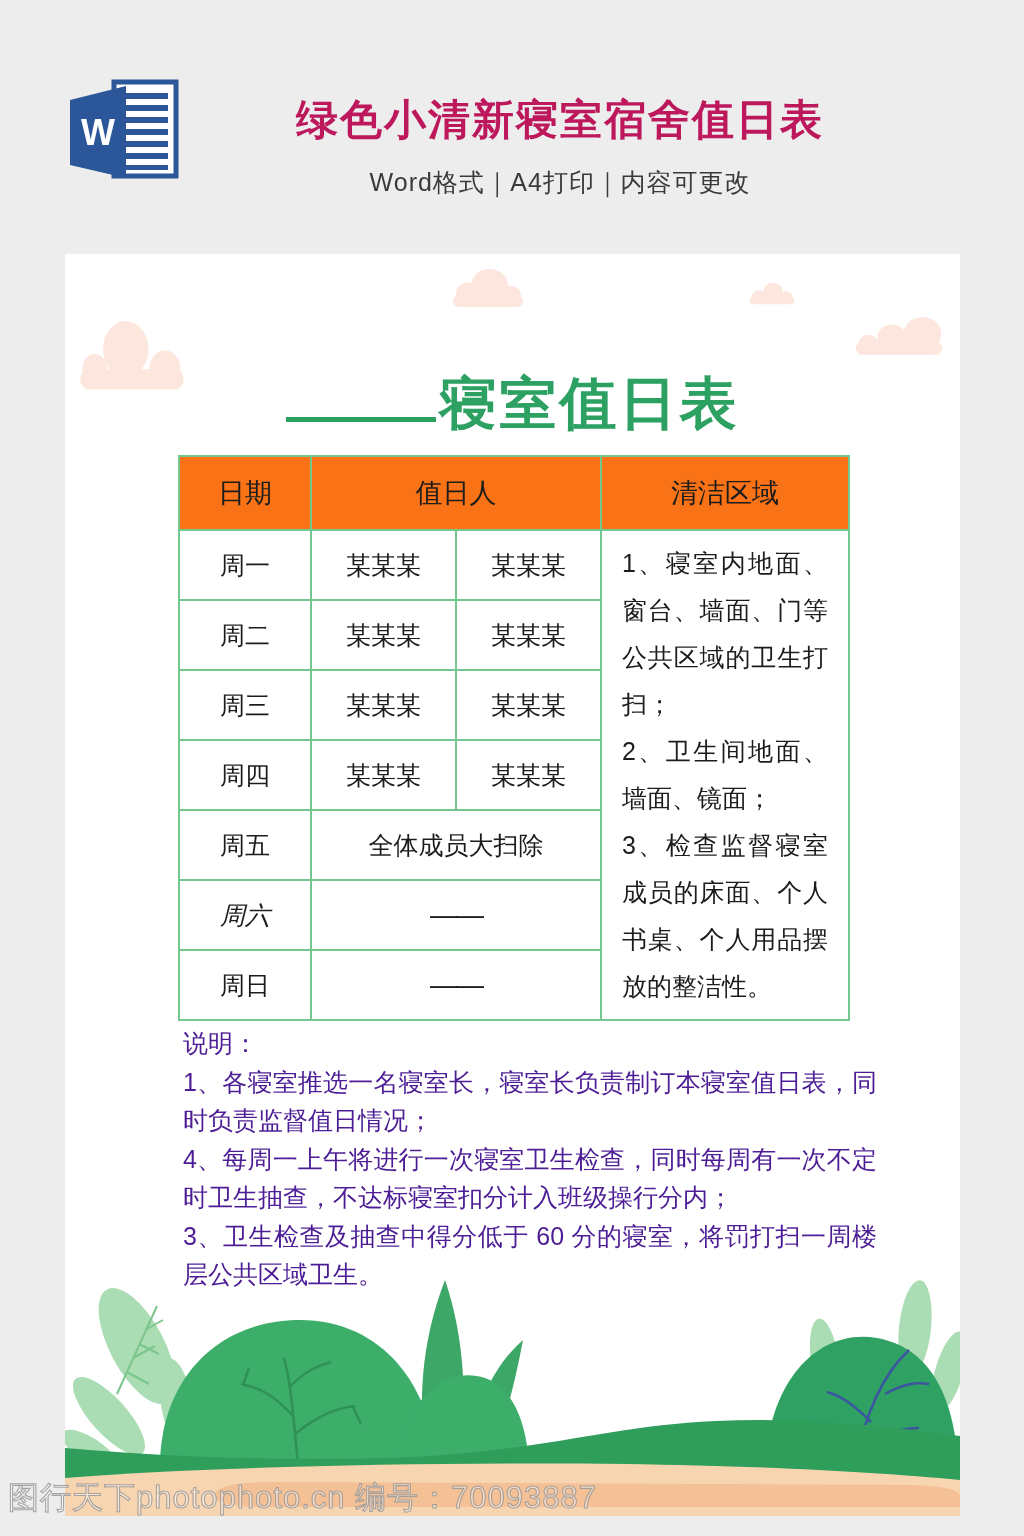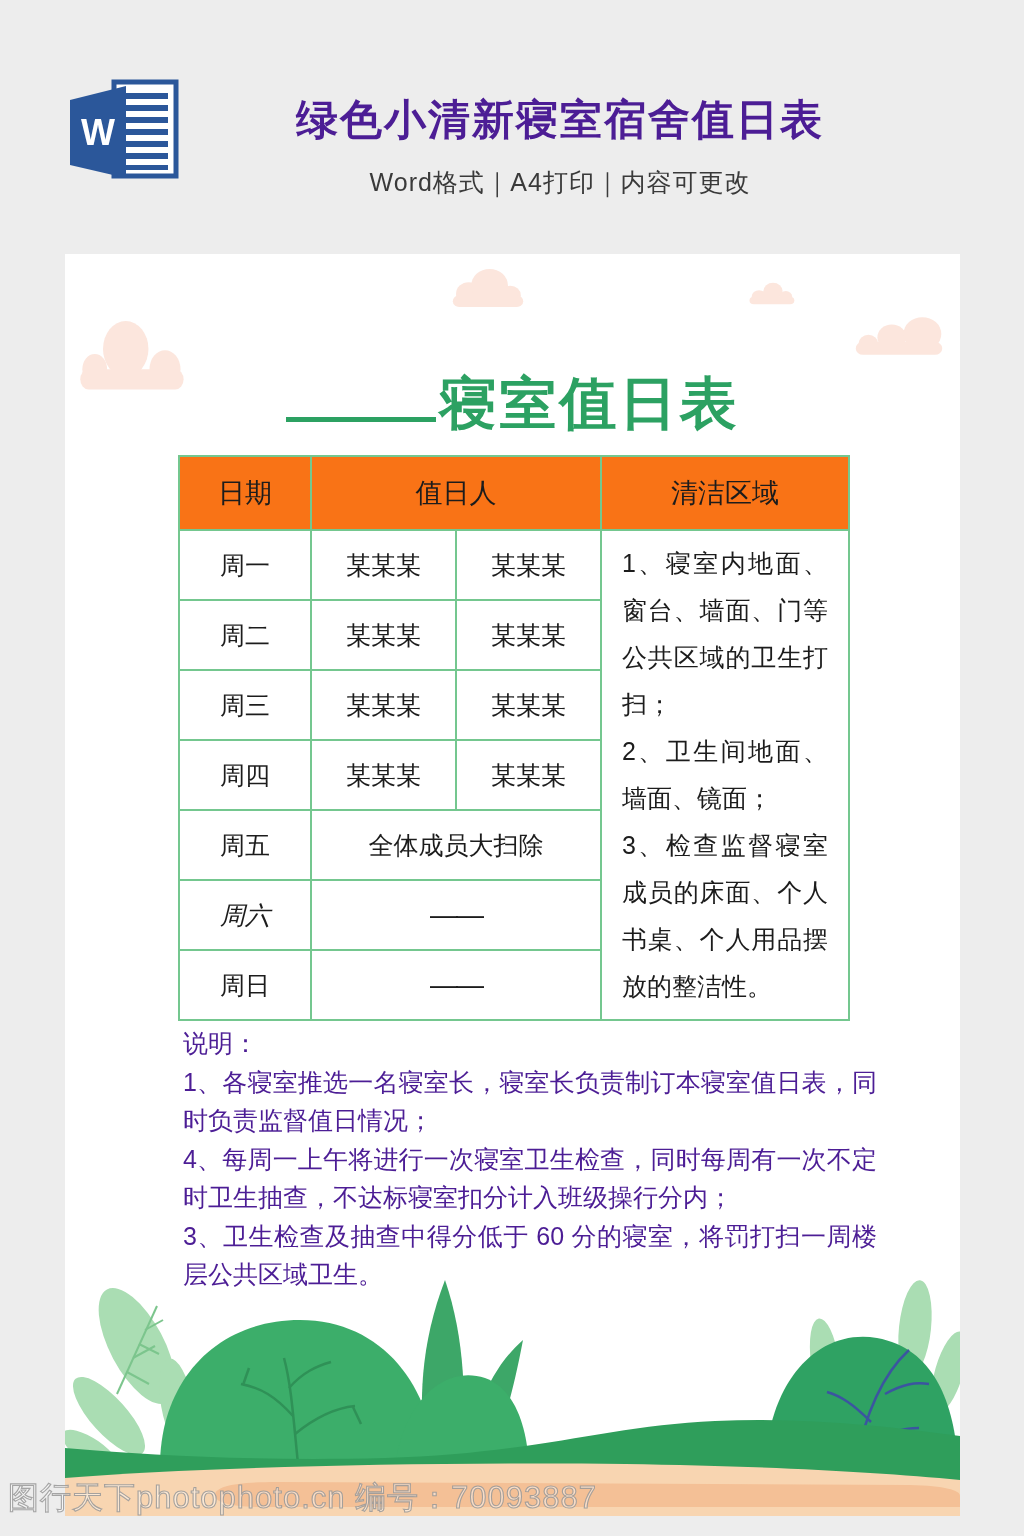--- a/index.html
+++ b/index.html
@@ -7,21 +7,21 @@
   body {
     font-family:"Liberation Sans","DejaVu Sans",sans-serif;
     background:#ededed; color:#1c1c1c;
   }
   .stage { position:relative; width:1024px; height:1536px; background:#ededed; overflow:hidden; }
 
   
   .top-header { position:absolute; left:0; top:0; width:1024px; height:254px; }
   .word-icon { position:absolute; left:58px; top:74px; width:126px; height:116px; }
   .hdr-text { position:absolute; left:150px; top:0; width:820px; text-align:center; }
-  .hdr-title { margin-top:92px; font-size:42px; font-weight:700; color:#4c1d95; letter-spacing:2px; }
+  .hdr-title { margin-top:92px; font-size:42px; font-weight:700; color:#be185d; letter-spacing:2px; }
   .hdr-sub { margin-top:18px; font-size:25px; color:#3a3a3a; letter-spacing:1px; }
 
   
   .poster { position:absolute; left:65px; top:254px; width:895px; height:1262px;
             background:#ffffff; overflow:hidden; }
   .cloud { position:absolute; }
 
   .poster-title-row { position:absolute; left:0; top:94px; width:895px; height:84px;
                       display:flex; justify-content:center; align-items:flex-end; }
   .title-blank { width:150px; height:5px; background:#2ca162; margin:0 4px 10px 0; }

